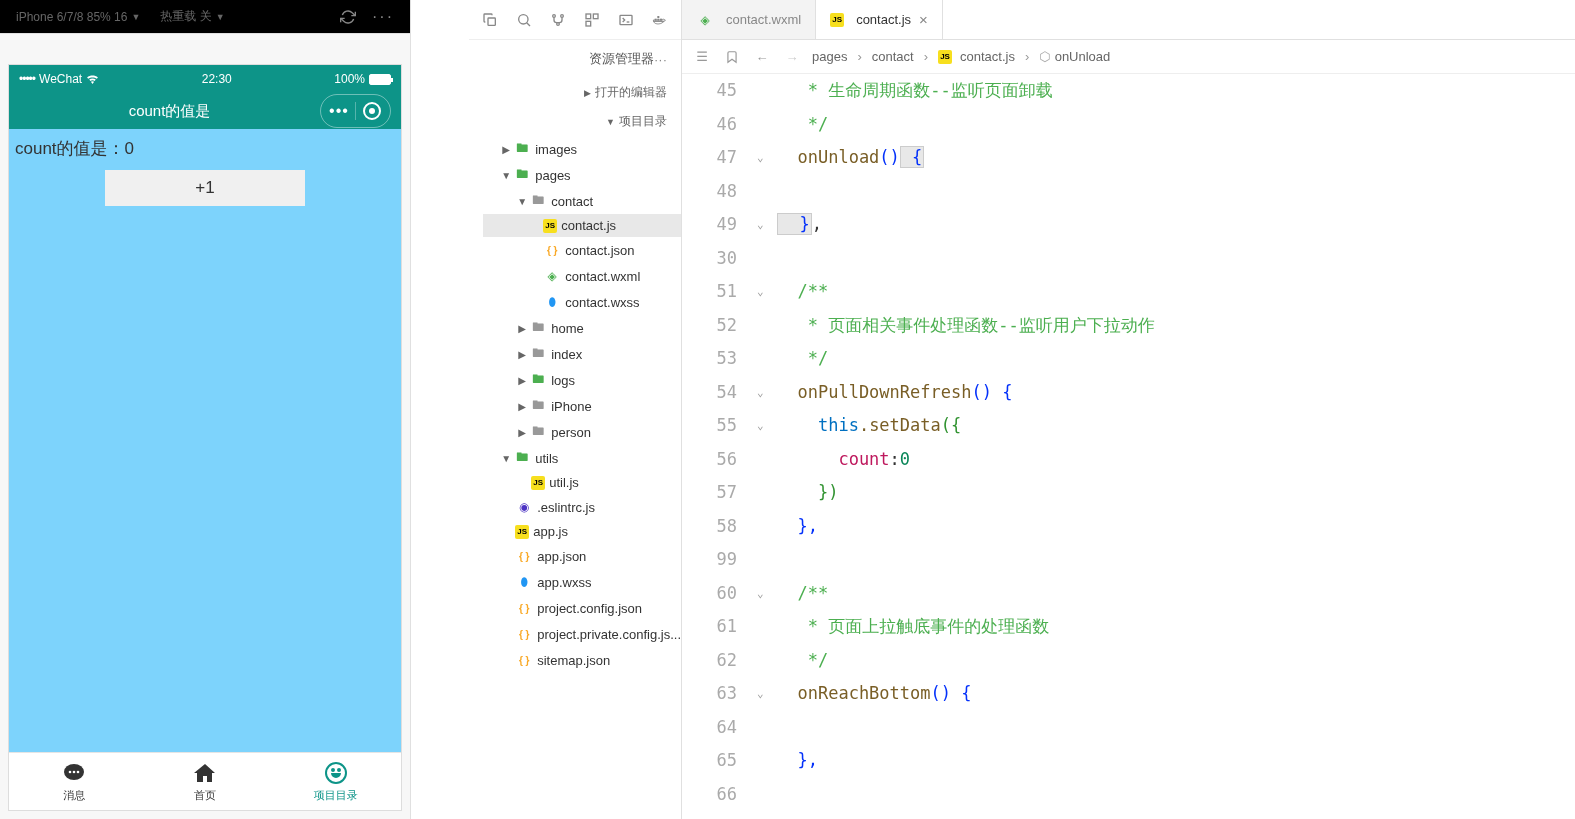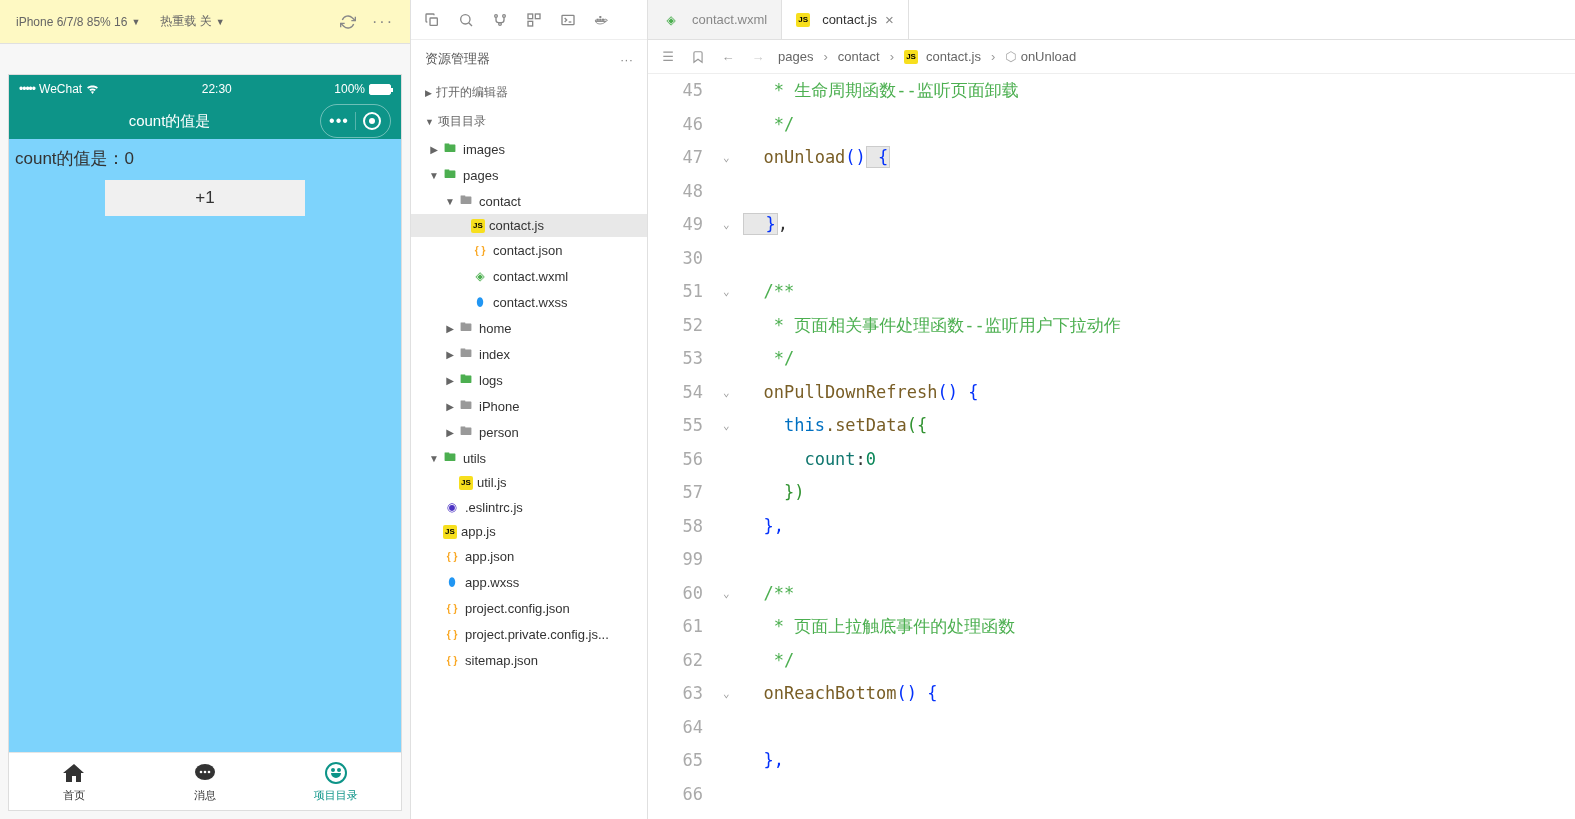--- a/index.html
+++ b/index.html
@@ -1,21 +1,21 @@
 <!DOCTYPE html>
 <html><head>
   <meta charset="utf-8">
   <style>
     * { margin: 0; padding: 0; box-sizing: border-box; }
     body { font-family: -apple-system, "Helvetica Neue", Arial, "Microsoft YaHei", sans-serif; font-size: 13px; color: #333; background: #fff; overflow: hidden; height: 819px; width: 1575px; }
     .main-container { display: flex; height: 100%; }
     
     
     .simulator-panel { width: 410px; background: #f7f7f7; display: flex; flex-direction: column; }
-    .sim-toolbar { height: 44px; display: flex; align-items: center; padding: 0 8px; border-bottom: 1px solid #e0e0e0; background: #fef9c3; gap: 4px; }
+    .sim-toolbar { height: 34px; display: flex; align-items: center; padding: 0 8px; border-bottom: 1px solid #e0e0e0; background: #000000; gap: 4px; }
     .sim-dropdown { padding: 4px 8px; font-size: 12px; color: #666; display: flex; align-items: center; cursor: pointer; }
     .sim-toolbar-icon { width: 24px; height: 24px; display: flex; align-items: center; justify-content: center; color: #888; cursor: pointer; }
     .sim-toolbar-spacer { margin-left: auto; }
     .sim-dots { font-size: 16px; letter-spacing: 2px; color: #888; padding: 0 8px; }
     
     .phone-frame { flex: 1; padding: 30px 8px 8px; display: flex; flex-direction: column; }
     .phone-screen { background: #fff; border: 1px solid #ddd; flex: 1; display: flex; flex-direction: column; overflow: hidden; }
     .phone-status-bar { background: #0d9488; color: #fff; height: 28px; display: flex; align-items: center; padding: 0 10px; font-size: 12px; }
     .status-left { display: flex; align-items: center; gap: 4px; }
     .signal-dots { letter-spacing: -1px; }
@@ -35,21 +35,21 @@
     .phone-content { flex: 1; background: #7dd3fc; padding: 8px 6px; }
     .count-text { font-size: 17px; color: #333; margin-bottom: 10px; }
     .plus-btn { background: #f0f0f0; padding: 8px 40px; text-align: center; font-size: 17px; font-weight: 500; margin: 0 auto; width: 200px; }
     
     .phone-tabbar { height: 58px; border-top: 1px solid #e5e5e5; display: flex; background: #fff; }
     .tab-item { flex: 1; display: flex; flex-direction: column; align-items: center; justify-content: center; gap: 2px; font-size: 11px; color: #333; }
     .tab-item.active { color: #0d9488; }
     .tab-icon { width: 26px; height: 26px; display: flex; align-items: center; justify-content: center; font-size: 22px; }
     
     
-    .explorer-panel { width: 238px; border-left: 1px solid #e0e0e0; border-right: 1px solid #e0e0e0; display: flex; flex-direction: column; background: #fff; }
+    .explorer-panel { width: 272px; border-left: 1px solid #e0e0e0; border-right: 1px solid #e0e0e0; display: flex; flex-direction: column; background: #fff; align-items: flex-end; }
     .explorer-toolbar { height: 40px; display: flex; align-items: center; padding: 0 8px; gap: 8px; border-bottom: 1px solid #eee; }
     .explorer-toolbar-icon { width: 26px; height: 26px; display: flex; align-items: center; justify-content: center; color: #888; cursor: pointer; font-size: 16px; }
     .explorer-title { padding: 10px 14px; font-size: 13px; color: #555; display: flex; align-items: center; }
     .explorer-title .dots { margin-left: auto; color: #888; }
     .explorer-section { padding: 6px 14px; font-size: 12px; color: #666; display: flex; align-items: center; gap: 4px; cursor: pointer; }
     .tree { font-size: 13px; }
     .tree-item { display: flex; align-items: center; padding: 4px 0; cursor: pointer; }
     .tree-item.selected { background: #e8e8e8; }
     .tree-chev { width: 14px; text-align: center; font-size: 10px; color: #666; }
     .tree-icon { width: 18px; height: 18px; display: flex; align-items: center; justify-content: center; margin-right: 4px; font-size: 12px; }
@@ -77,21 +77,21 @@
     
     .code-area { flex: 1; display: flex; font-family: Consolas, Monaco, monospace; font-size: 17px; overflow: hidden; }
     .gutter { width: 75px; text-align: right; padding-right: 20px; color: #aaa; user-select: none; }
     .fold-gutter { width: 20px; color: #999; font-size: 11px; }
     .code-content { flex: 1; }
     .code-line { height: 33.5px; line-height: 33.5px; white-space: pre; }
     .c-comment { color: #4caf50; }
     .c-keyword { color: #0070c1; }
     .c-method { color: #795e26; }
     .c-punct { color: #333; }
-    .c-prop { color: #0f766e; }
+    .c-prop { color: #be185d; }
     .c-num { color: #098658; }
     .c-bracket-hl { background: #e8e8e8; border: 1px solid #ccc; padding: 0 1px; }
     .c-brace { color: #0431fa; }
     .c-brace2 { color: #319331; }
     
     svg { display: block; }
   </style>
 </head>
 <body>
 
@@ -149,35 +149,35 @@
           </div>
         </div>
         <div class="phone-content">
           <div class="count-text"><span>count的值是：</span><span>0</span></div>
           <div class="plus-btn">+1</div>
         </div>
         <div class="phone-tabbar">
           <div class="tab-item">
             <div class="tab-icon">
                 <svg width="24" height="24" viewBox="0 0 24 24" fill="#333">
-                  <path d="M12 3l10 9h-3v9h-5v-6h-4v6H4v-9H1l11-9z"></path>
-                </svg>
-              </div>
-            <span>首页</span>
-          </div>
-          <div class="tab-item">
-            <div class="tab-icon">
-                <svg width="24" height="24" viewBox="0 0 24 24" fill="#333">
                   <ellipse cx="12" cy="11" rx="10" ry="8"></ellipse>
                   <circle cx="8" cy="11" r="1.3" fill="#fff"></circle>
                   <circle cx="12" cy="11" r="1.3" fill="#fff"></circle>
                   <circle cx="16" cy="11" r="1.3" fill="#fff"></circle>
                 </svg>
               </div>
             <span>消息</span>
+          </div>
+          <div class="tab-item">
+            <div class="tab-icon">
+                <svg width="24" height="24" viewBox="0 0 24 24" fill="#333">
+                  <path d="M12 3l10 9h-3v9h-5v-6h-4v6H4v-9H1l11-9z"></path>
+                </svg>
+              </div>
+            <span>首页</span>
           </div>
           <div class="tab-item active">
             <div class="tab-icon">
                 <svg width="24" height="24" viewBox="0 0 24 24" fill="none" stroke="#0d9488" stroke-width="2">
                   <circle cx="12" cy="12" r="10"></circle>
                   <path d="M8 12a4 4 0 008 0" fill="#0d9488"></path>
                   <circle cx="9" cy="9" r="1" fill="#0d9488"></circle>
                   <circle cx="15" cy="9" r="1" fill="#0d9488"></circle>
                 </svg>
               </div>

